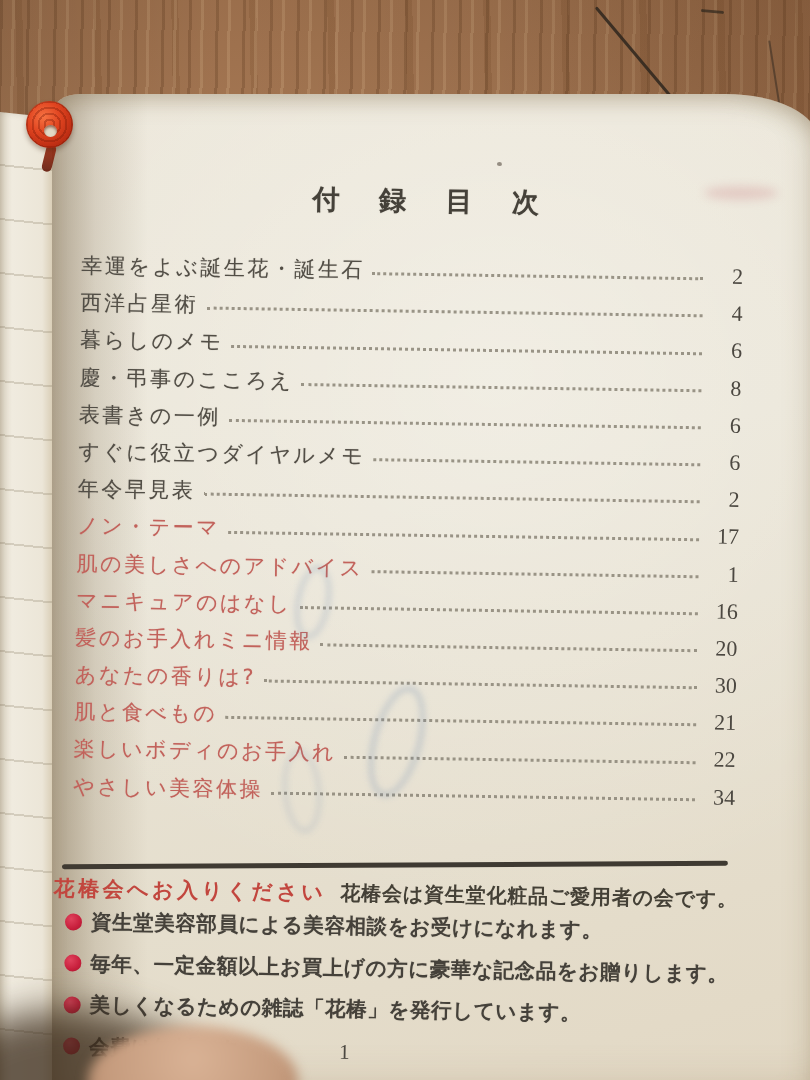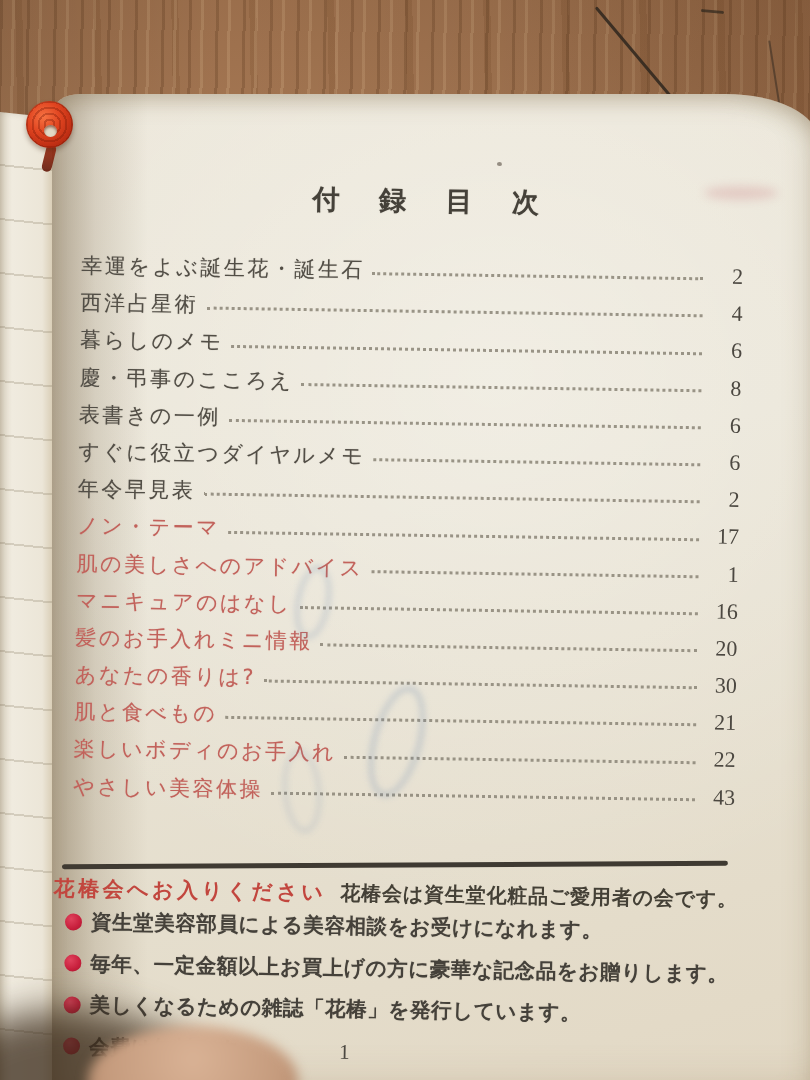--- a/index.html
+++ b/index.html
@@ -207,21 +207,21 @@
 
   <div class="toc-row red">
     <span class="toc-label">楽しいボディのお手入れ</span>
     <span class="toc-leader"></span>
     <span class="toc-page">22</span>
   </div>
 
   <div class="toc-row red">
     <span class="toc-label">やさしい美容体操</span>
     <span class="toc-leader"></span>
-    <span class="toc-page">43</span>
+    <span class="toc-page">34</span>
   </div>
 </div>
     <div class="ghost ghost1"></div>
     <div class="ghost ghost2"></div>
     <div class="ghost ghost3"></div>
     <div class="rule"></div>
     <div class="club-head">
       <span class="club-head-red">花椿会へお入りください</span>
       <span class="club-head-black">花椿会は資生堂化粧品ご愛用者の会です。</span>
     </div>

